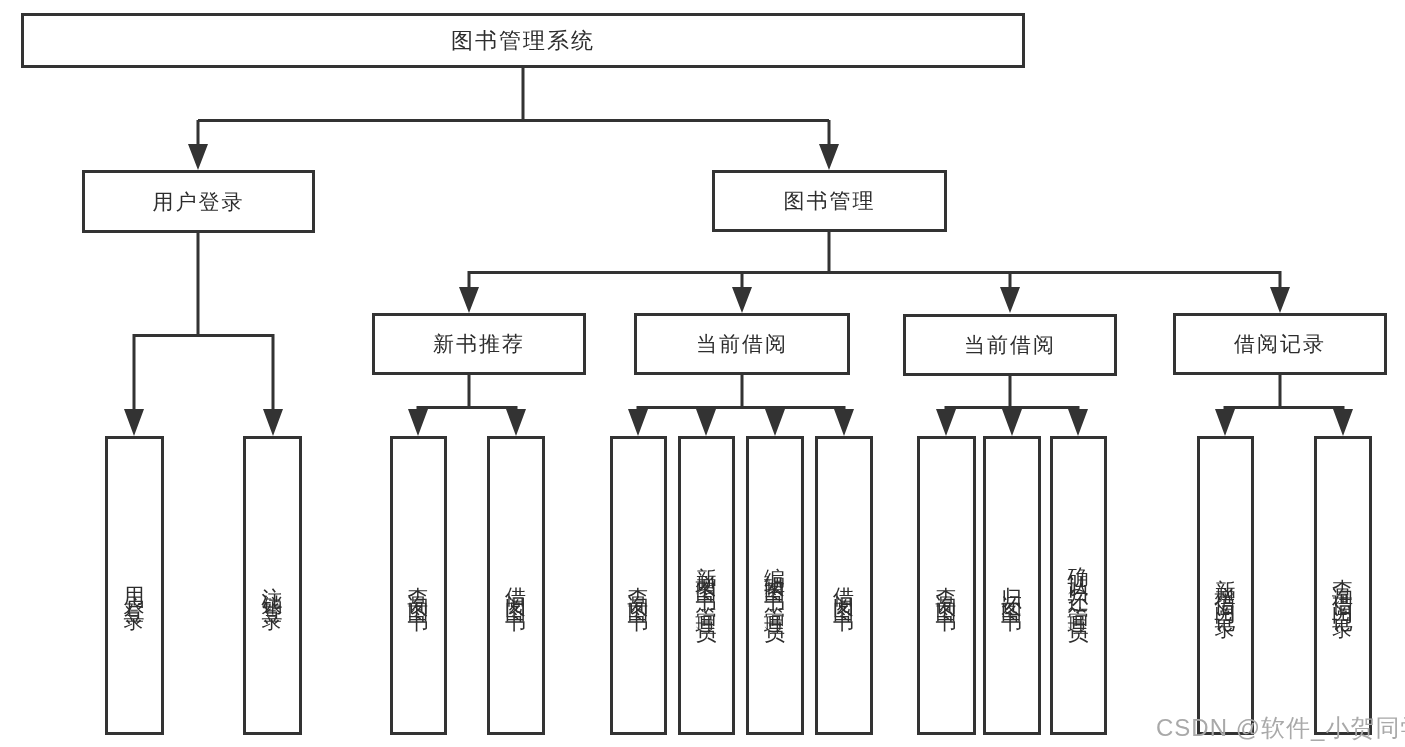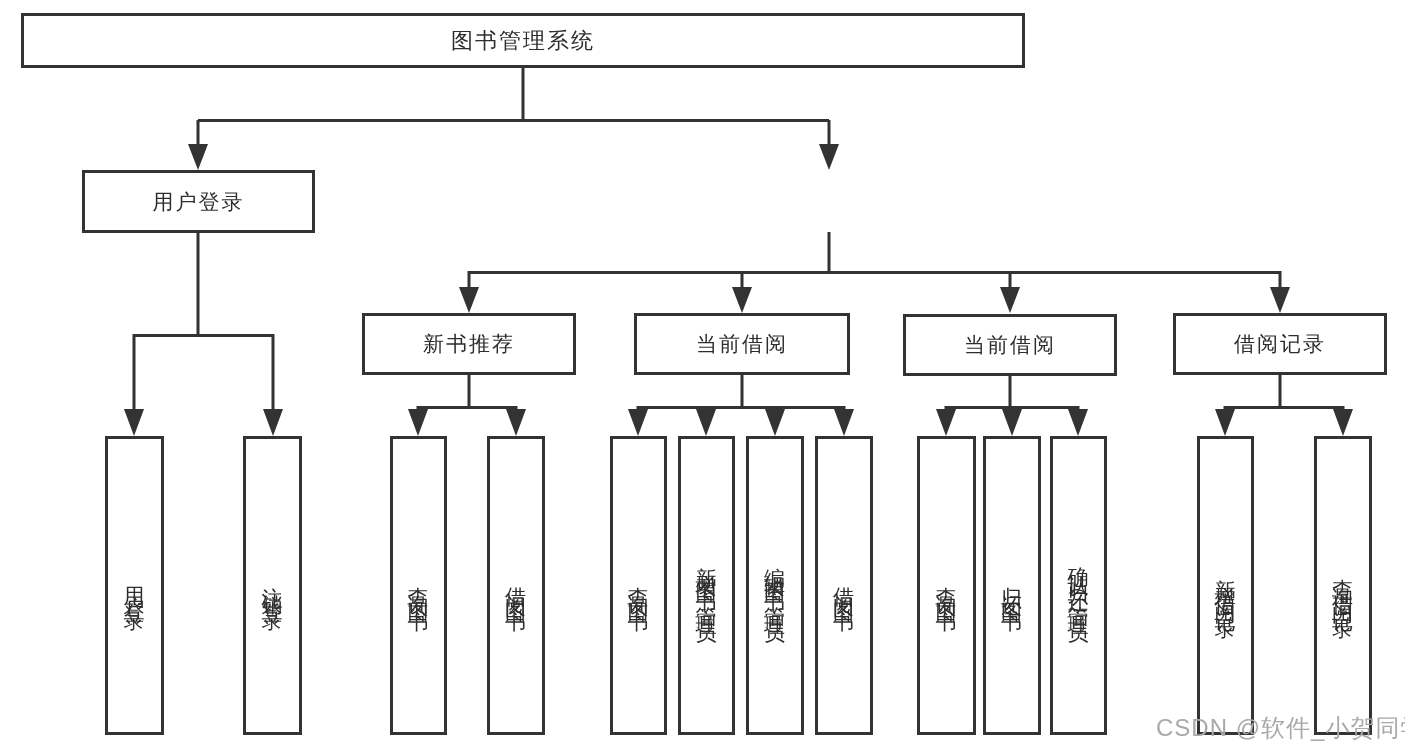--- a/index.html
+++ b/index.html
@@ -122,22 +122,25 @@
              M1333 409 L1353 409 L1343 436 Z"></path>
   </svg>
 
   <div class="box h-box root-box" style="left:21px; top:13px; width:1004px; height:55px;">
     <span>图书管理系统</span>
   </div>
 
   <div class="box h-box" style="left:82px; top:170px; width:233px; height:63px;">
     <span>用户登录</span>
   </div>
+  <div class="box h-box" style="left:712px; top:170px; width:235px; height:62px;">
+    <span>图书管理</span>
+  </div>
 
-  <div class="box h-box" style="left:362px; top:313px; width:214px; height:62px;">
+  <div class="box h-box" style="left:372px; top:313px; width:214px; height:62px;">
     <span>新书推荐</span>
   </div>
   <div class="box h-box" style="left:634px; top:313px; width:216px; height:62px;">
     <span>当前借阅</span>
   </div>
   <div class="box h-box" style="left:903px; top:314px; width:214px; height:62px;">
     <span>当前借阅</span>
   </div>
   <div class="box h-box" style="left:1173px; top:313px; width:214px; height:62px;">
     <span>借阅记录</span>

